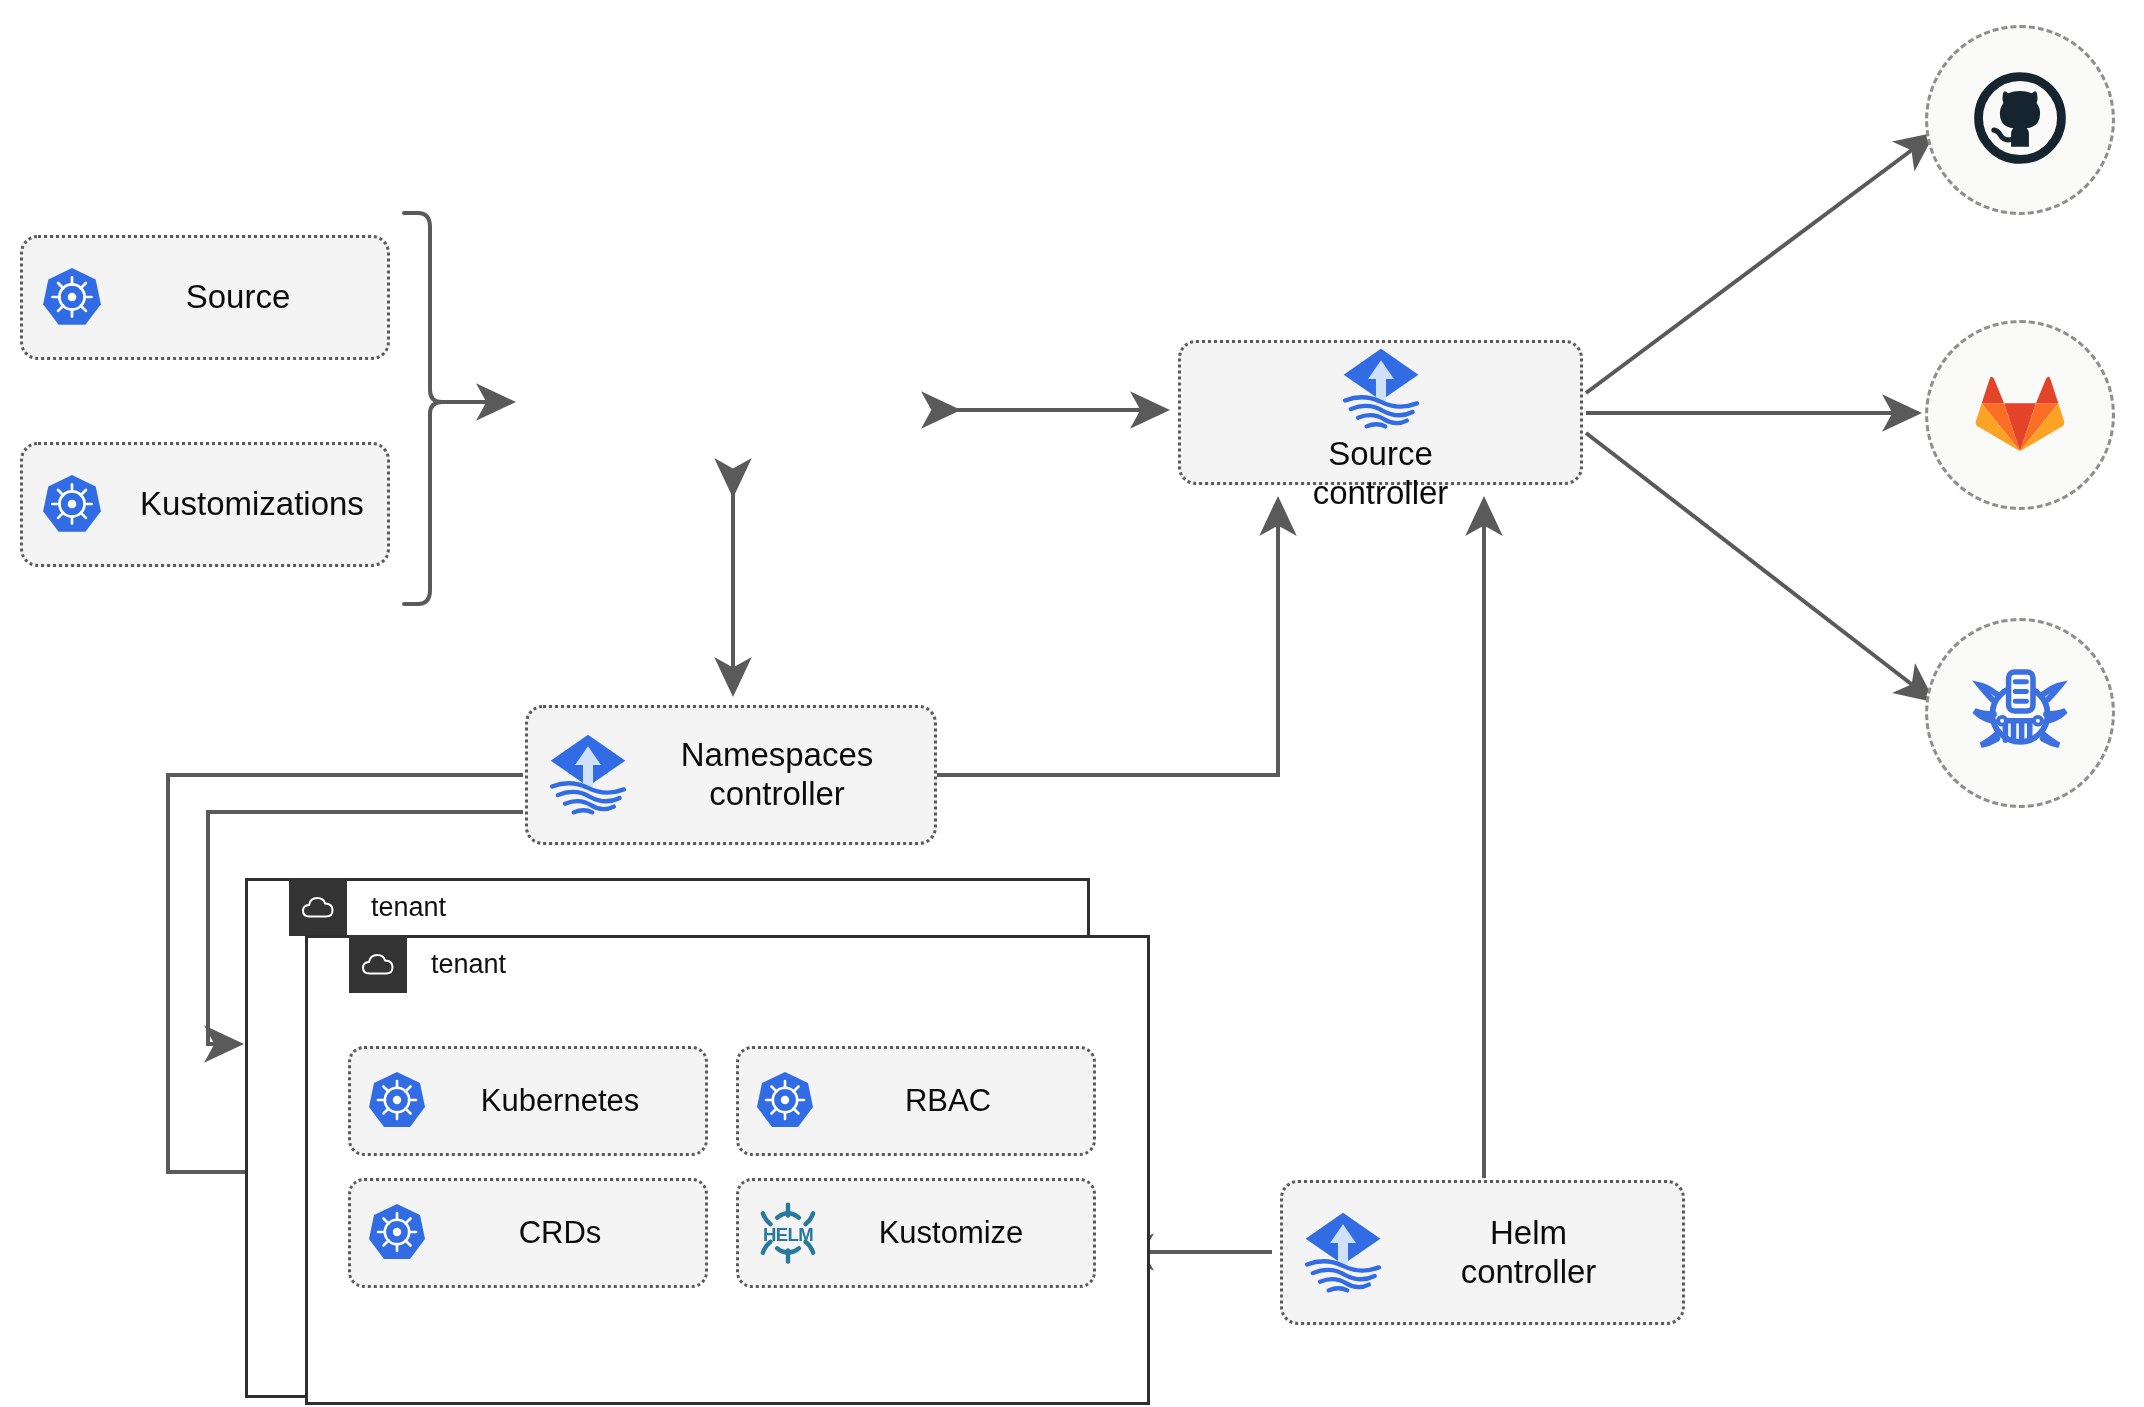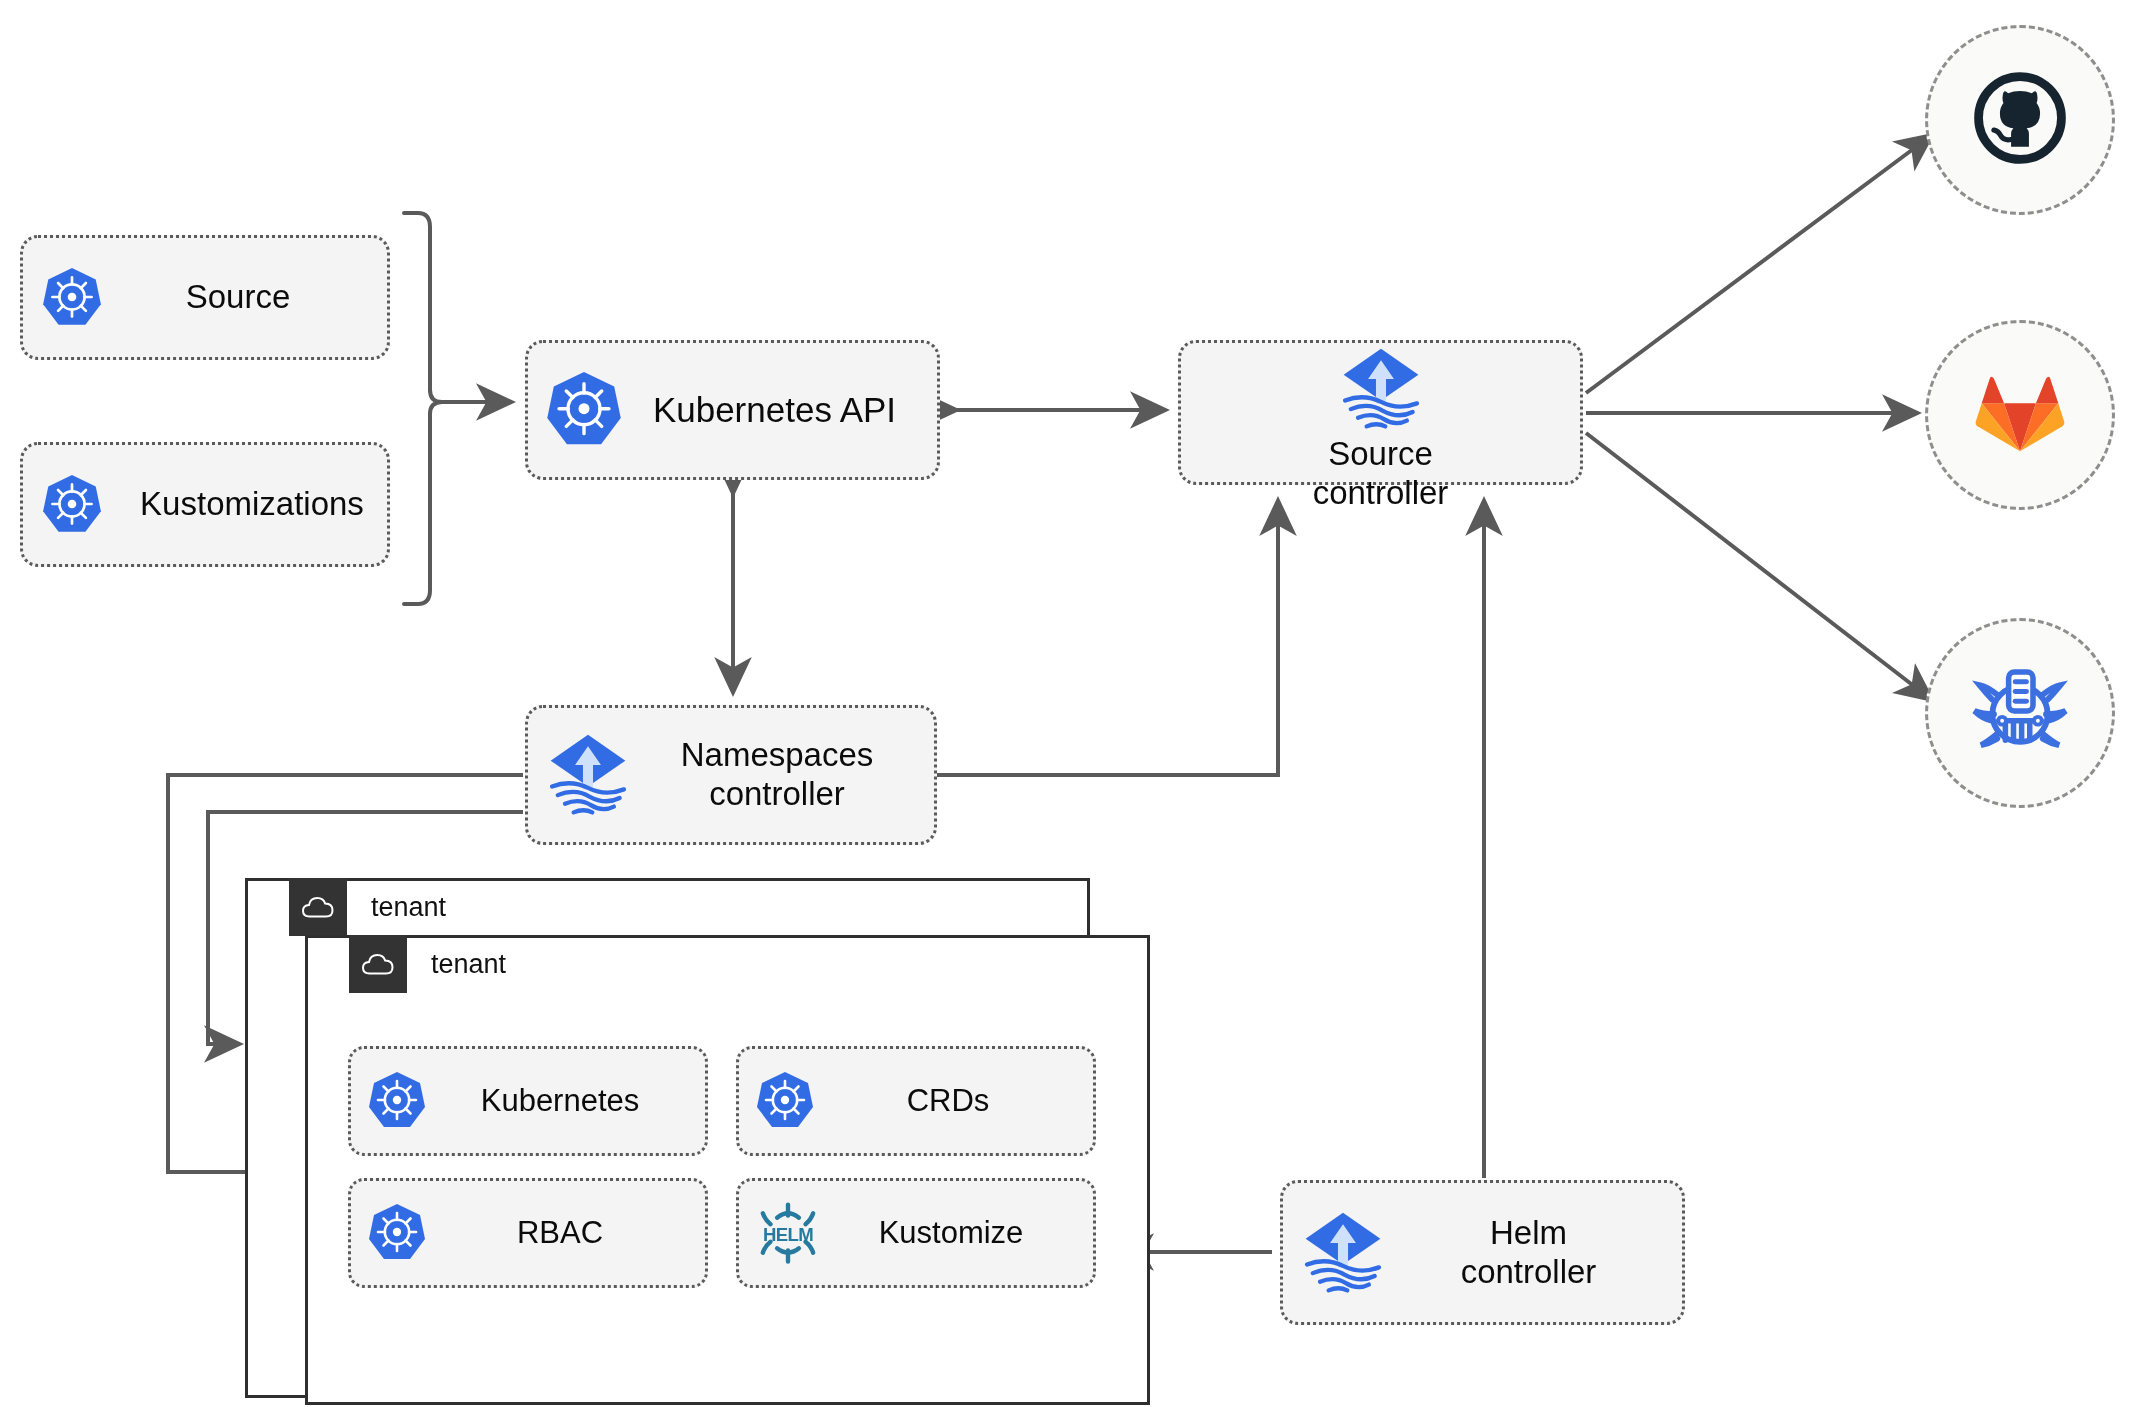--- a/index.html
+++ b/index.html
@@ -233,40 +233,20 @@
           <line x1="40.5" y1="39.5" x2="45.5" y2="44.5"></line>
           <line x1="45.5" y1="17.5" x2="40.5" y2="22.5"></line>
           <line x1="23.5" y1="39.5" x2="18.5" y2="44.5"></line>
         </g>
         <circle cx="32" cy="31" r="4.2" fill="#ffffff"></circle>
       </svg>
     </span>
     <span class="lbl">Kustomizations</span>
   </div>
 
-  <div class="node n-k8sapi">
-    <span class="ico">
-      <svg width="84" height="84" viewBox="0 0 64 64" aria-hidden="true">
-        <path d="M32 3 L55 14 L60 38 L45 58 L19 58 L4 38 L9 14 Z" fill="#326CE5"></path>
-        <g fill="none" stroke="#ffffff" stroke-width="2.6" stroke-linecap="round">
-          <circle cx="32" cy="31" r="12.2"></circle>
-          <line x1="32" y1="12" x2="32" y2="19"></line>
-          <line x1="32" y1="43" x2="32" y2="50"></line>
-          <line x1="13" y1="31" x2="20" y2="31"></line>
-          <line x1="44" y1="31" x2="51" y2="31"></line>
-          <line x1="18.5" y1="17.5" x2="23.5" y2="22.5"></line>
-          <line x1="40.5" y1="39.5" x2="45.5" y2="44.5"></line>
-          <line x1="45.5" y1="17.5" x2="40.5" y2="22.5"></line>
-          <line x1="23.5" y1="39.5" x2="18.5" y2="44.5"></line>
-        </g>
-        <circle cx="32" cy="31" r="4.2" fill="#ffffff"></circle>
-      </svg>
-    </span>
-    <span class="lbl">Kubernetes API</span>
-  </div>
 
   <div class="node n-sourcectl">
     <span class="ico">
       <svg width="92" height="92" viewBox="0 0 64 64" aria-hidden="true">
         <path d="M32 4 L58 22 L32 40 L6 22 Z" fill="#326CE5"></path>
         <path d="M32 12 L41 25 L35.5 25 L35.5 42 L28.5 42 L28.5 25 L23 25 Z" fill="#cfe0fb"></path>
         <g stroke="#326CE5" stroke-width="3" stroke-linecap="round" fill="none">
           <path d="M7 40 Q 20 35 32 41 Q 44 47 57 42"></path>
           <path d="M11 46 Q 23 41 33 47 Q 44 53 54 48"></path>
           <path d="M16 52 Q 26 48 34 53 Q 42 58 50 54"></path>
@@ -370,42 +350,42 @@
                 <line x1="13" y1="31" x2="20" y2="31"></line>
                 <line x1="44" y1="31" x2="51" y2="31"></line>
                 <line x1="18.5" y1="17.5" x2="23.5" y2="22.5"></line>
                 <line x1="40.5" y1="39.5" x2="45.5" y2="44.5"></line>
                 <line x1="45.5" y1="17.5" x2="40.5" y2="22.5"></line>
                 <line x1="23.5" y1="39.5" x2="18.5" y2="44.5"></line>
               </g>
               <circle cx="32" cy="31" r="4.2" fill="#ffffff"></circle>
             </svg>
           </span>
-          <span class="lbl">CRDs</span>
+          <span class="lbl">RBAC</span>
         </div>
 
         <div class="res">
           <span class="ico">
             <svg width="64" height="64" viewBox="0 0 64 64" aria-hidden="true">
               <path d="M32 3 L55 14 L60 38 L45 58 L19 58 L4 38 L9 14 Z" fill="#326CE5"></path>
               <g fill="none" stroke="#ffffff" stroke-width="2.6" stroke-linecap="round">
                 <circle cx="32" cy="31" r="12.2"></circle>
                 <line x1="32" y1="12" x2="32" y2="19"></line>
                 <line x1="32" y1="43" x2="32" y2="50"></line>
                 <line x1="13" y1="31" x2="20" y2="31"></line>
                 <line x1="44" y1="31" x2="51" y2="31"></line>
                 <line x1="18.5" y1="17.5" x2="23.5" y2="22.5"></line>
                 <line x1="40.5" y1="39.5" x2="45.5" y2="44.5"></line>
                 <line x1="45.5" y1="17.5" x2="40.5" y2="22.5"></line>
                 <line x1="23.5" y1="39.5" x2="18.5" y2="44.5"></line>
               </g>
               <circle cx="32" cy="31" r="4.2" fill="#ffffff"></circle>
             </svg>
           </span>
-          <span class="lbl">RBAC</span>
+          <span class="lbl">CRDs</span>
         </div>
 
         <div class="res">
           <span class="ico">
             <svg width="70" height="70" viewBox="0 0 64 64" aria-hidden="true">
               <g fill="none" stroke="#277A9F" stroke-width="4" stroke-linecap="round">
                 <path d="M22 18 Q32 10 42 18"></path>
                 <path d="M22 46 Q32 54 42 46"></path>
                 <path d="M16 24 Q11 20 9 14"></path>
                 <path d="M48 24 Q53 20 55 14"></path>

